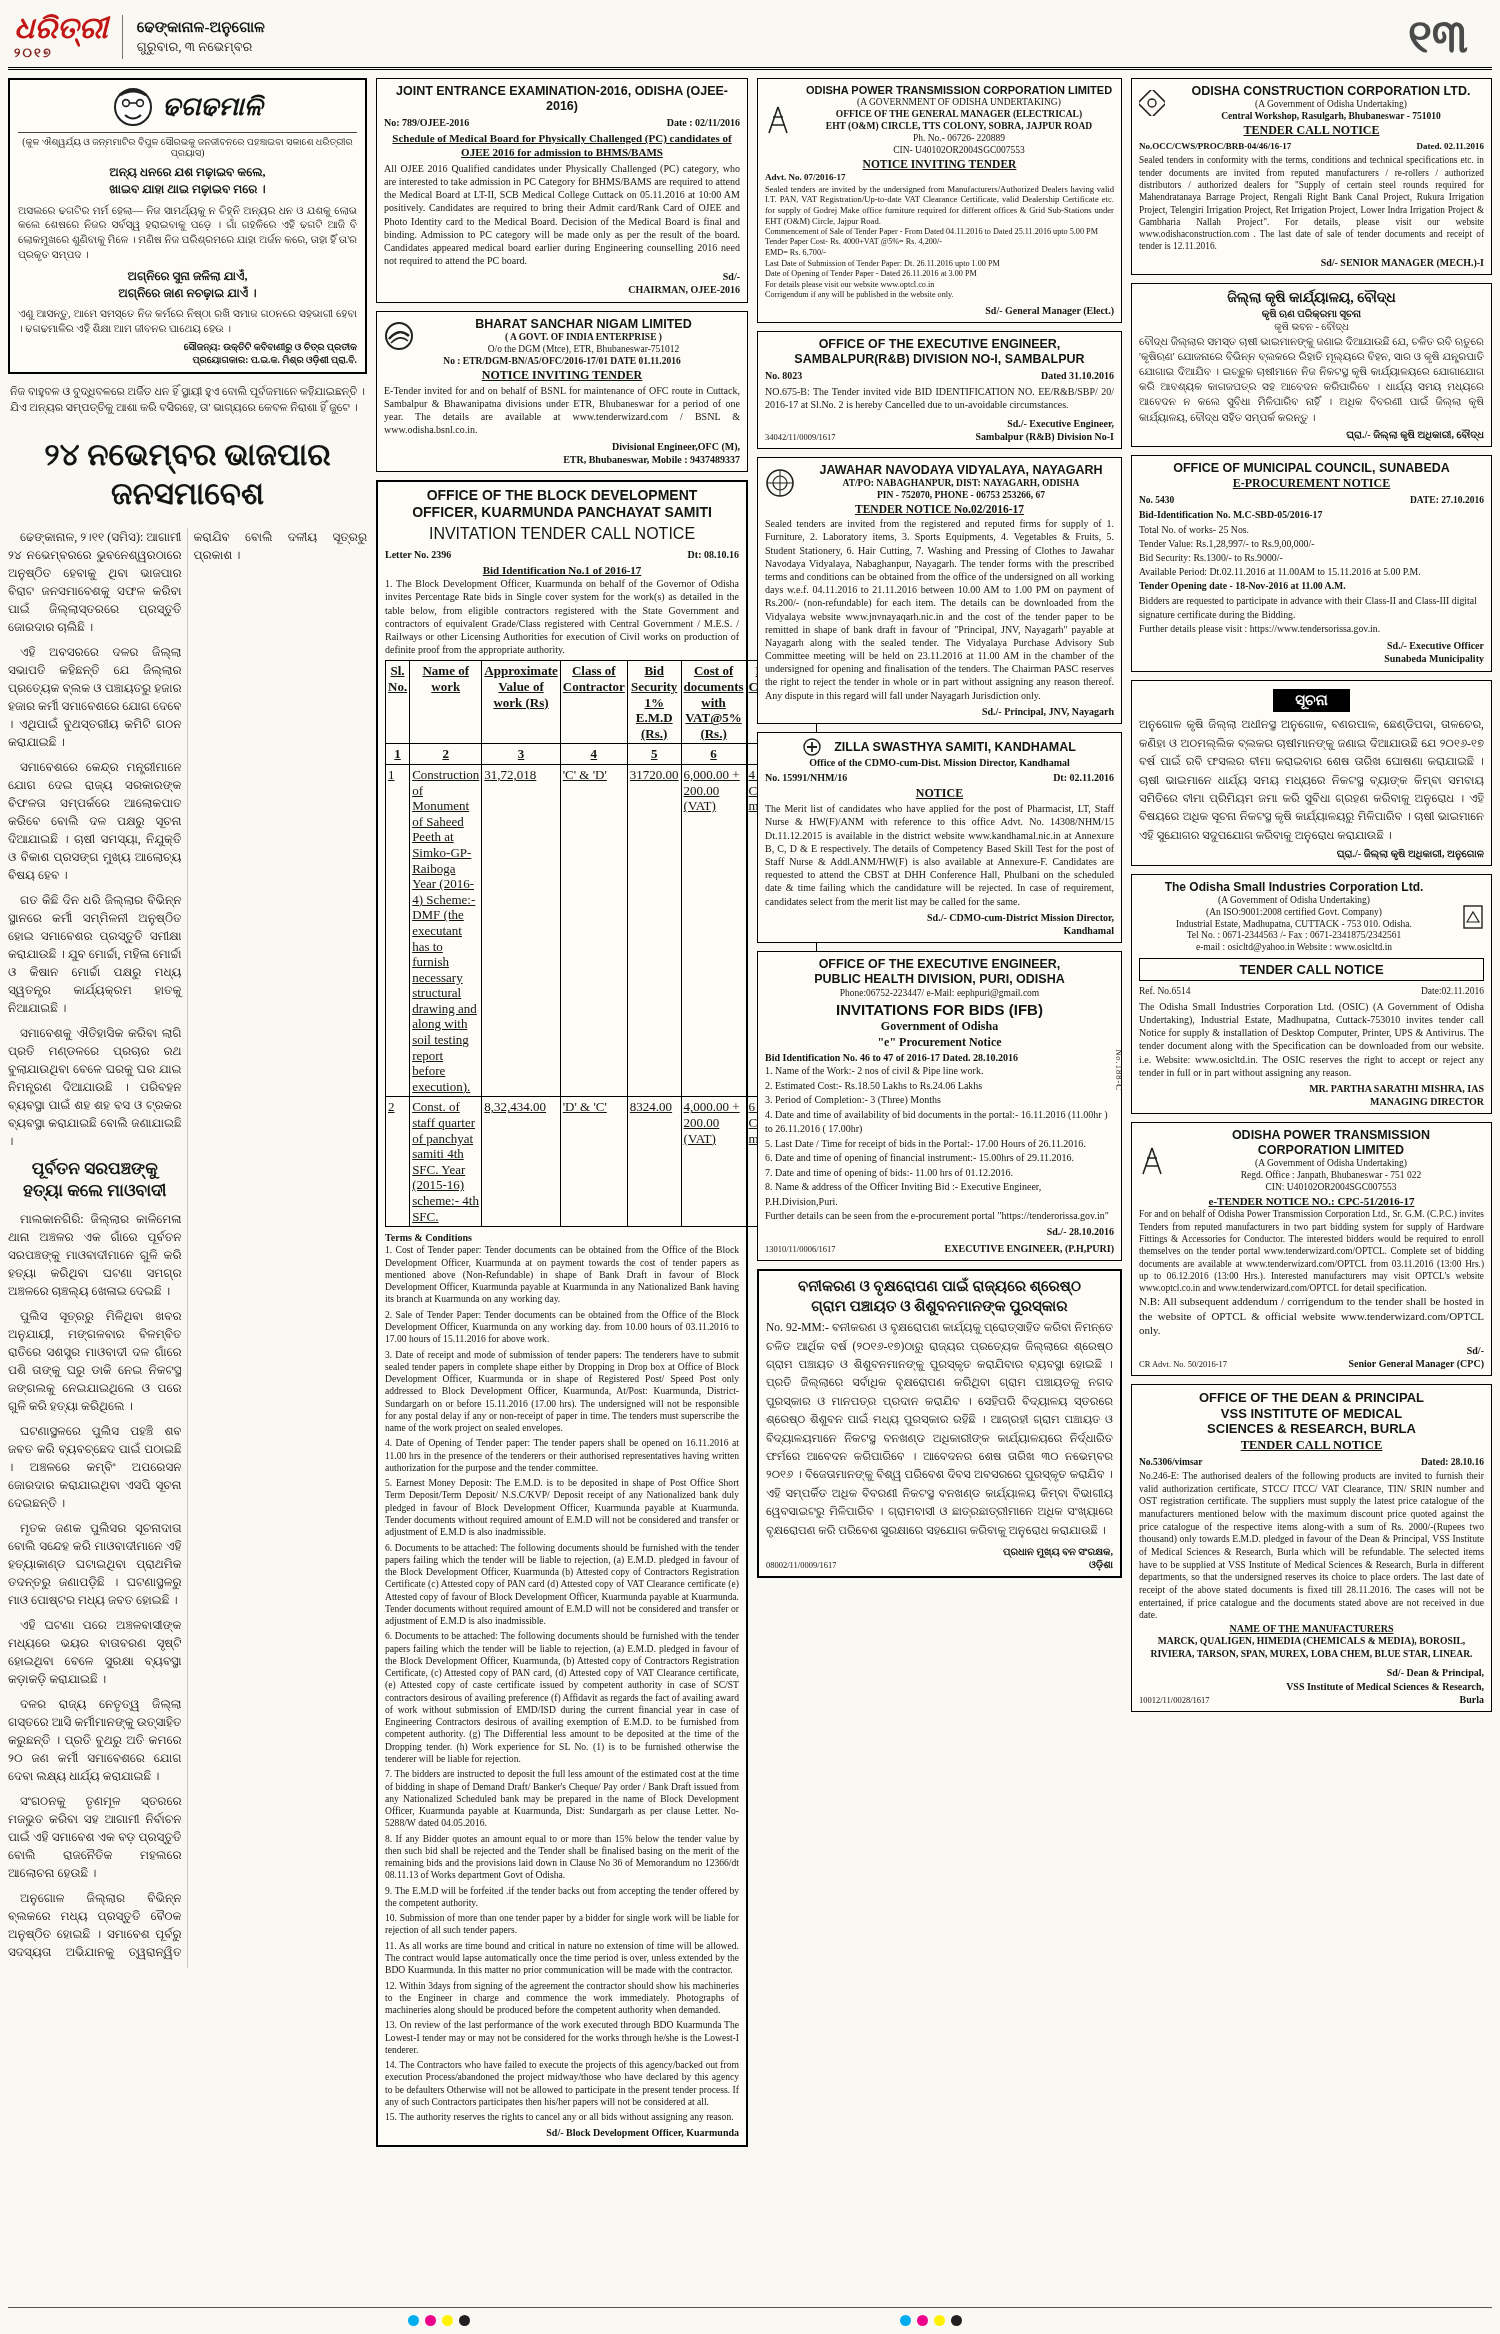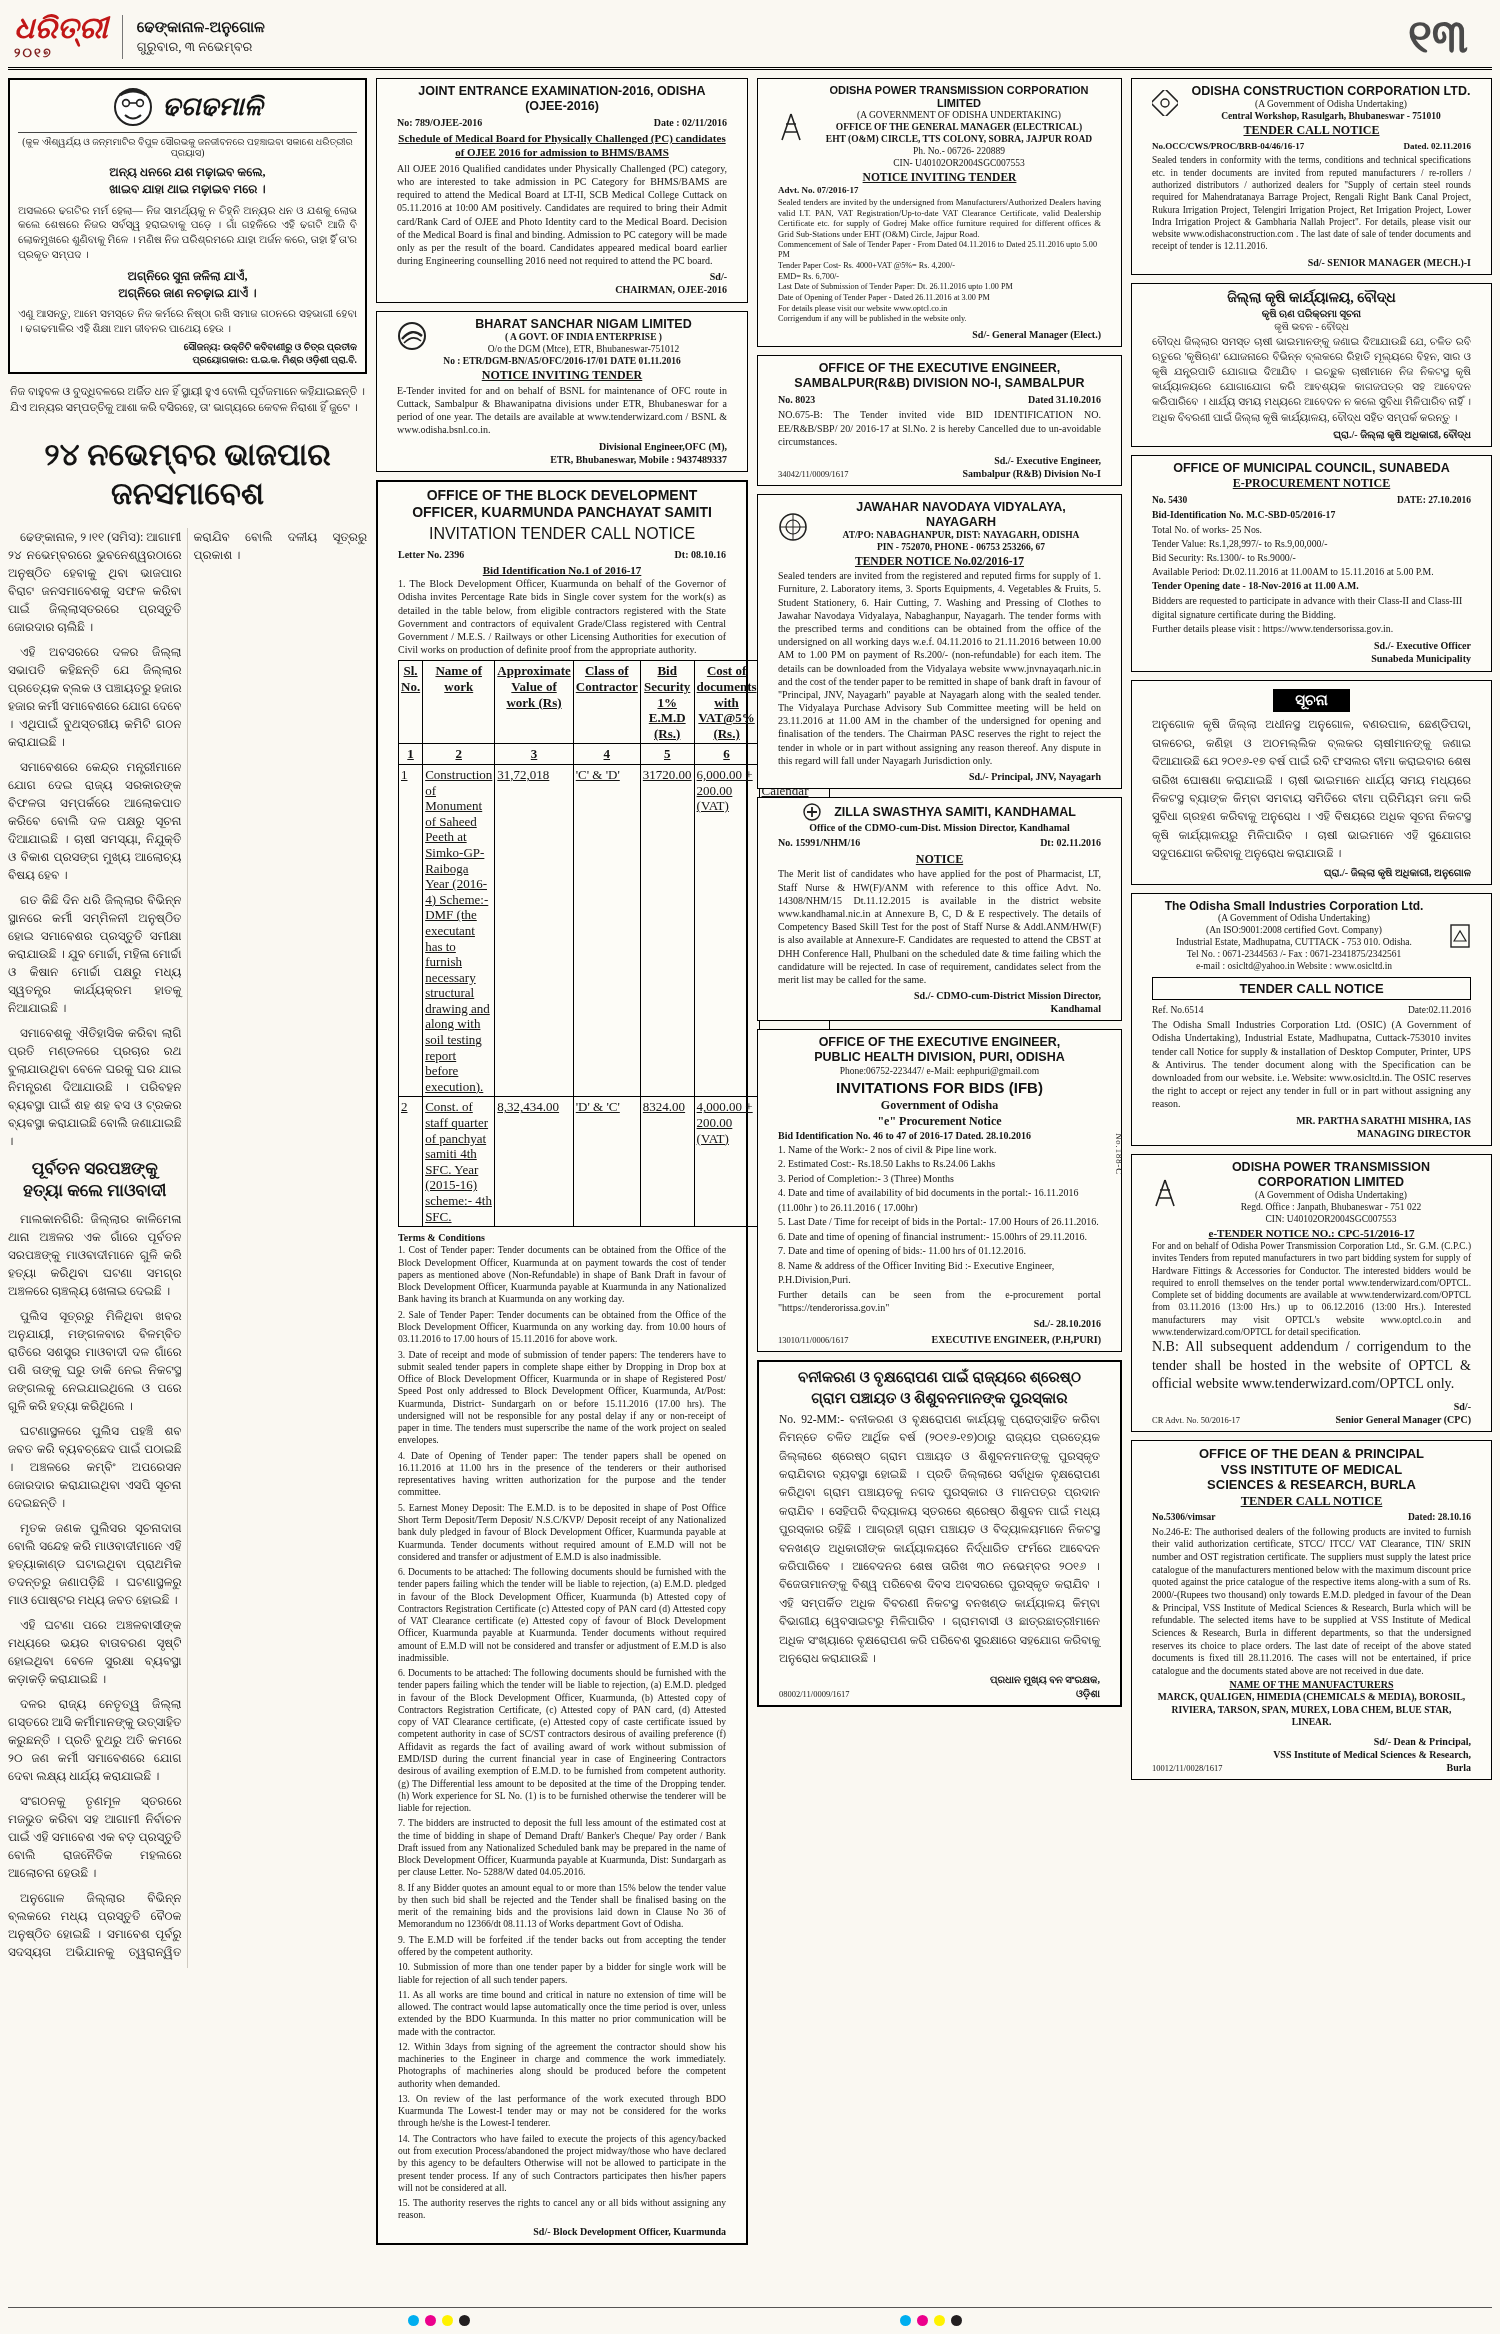--- a/index.html
+++ b/index.html
@@ -16,21 +16,21 @@
   .edition { font-size:15px; font-weight:bold; }
   .dateline { font-size:13px; margin-top:3px; }
   .mast-spacer { flex:1; }
   .page-number { font-size:46px; font-weight:bold; color:#4a4a4a; padding-right:18px; font-family:"Liberation Sans",sans-serif; }
 
   
   .cols { display:flex; gap:9px; margin-top:8px; align-items:flex-start; }
   .col { display:flex; flex-direction:column; gap:8px; }
   .col1 { width:360px; } .col2 { width:372px; } .col3 { width:366px; } .col4 { width:362px; }
 
-  .notice { border:1.5px solid #000; background:#fdfcf7; padding:5px 20px; font-size:10px; line-height:1.32; text-align:justify; }
+  .notice { border:1.5px solid #000; background:#fdfcf7; padding:5px 7px; font-size:10px; line-height:1.32; text-align:justify; }
   .thick { border-width:2.5px; }
   .ctr { text-align:center; }
   .b { font-weight:bold; }
   .u { text-decoration:underline; }
   .refrow { display:flex; justify-content:space-between; font-weight:bold; margin:2px 0; text-align:left; }
   .sign { text-align:right; font-weight:bold; margin-top:3px; }
   .coderow { display:flex; justify-content:space-between; align-items:flex-end; margin-top:3px; }
   .smallcode { font-size:8.5px; font-weight:normal; }
   .headrow { display:flex; gap:13px; align-items:center; }
   .headrow .tcol { flex:1; }
@@ -523,21 +523,21 @@
               <div>ODISHA POWER TRANSMISSION</div>
               <div>CORPORATION LIMITED</div>
             </div>
             <div class="n-sub">(A Government of Odisha Undertaking)</div>
             <div class="n-sub">Regd. Office : Janpath, Bhubaneswar - 751 022</div>
             <div class="n-sub">CIN: U40102OR2004SGC007553</div>
           </div>
         </div>
         <div class="ctr b u" style="font-size:11px">e-TENDER NOTICE NO.: CPC-51/2016-17</div>
         <p style="font-size:9.3px">For and on behalf of Odisha Power Transmission Corporation Ltd., Sr. G.M. (C.P.C.) invites Tenders from reputed manufacturers in two part bidding system for supply of Hardware Fittings &amp; Accessories for Conductor. The interested bidders would be required to enroll themselves on the tender portal www.tenderwizard.com/OPTCL. Complete set of bidding documents are available at www.tenderwizard.com/OPTCL from 03.11.2016 (13:00 Hrs.) up to 06.12.2016 (13:00 Hrs.). Interested manufacturers may visit OPTCL's website www.optcl.co.in and www.tenderwizard.com/OPTCL for detail specification.</p>
-        <p style="font-size:14px">N.B: All subsequent addendum / corrigendum to the tender shall be hosted in the website of OPTCL &amp; official website www.tenderwizard.com/OPTCL only.</p>
+        <p style="font-size:11px">N.B: All subsequent addendum / corrigendum to the tender shall be hosted in the website of OPTCL &amp; official website www.tenderwizard.com/OPTCL only.</p>
         <div class="coderow">
           <span class="smallcode b">CR Advt. No. 50/2016-17</span>
           <span class="sign">
             <div>Sd/-</div>
             <div>Senior General Manager (CPC)</div>
           </span>
         </div>
       </div>
 
       <div class="notice" style="flex:1">

